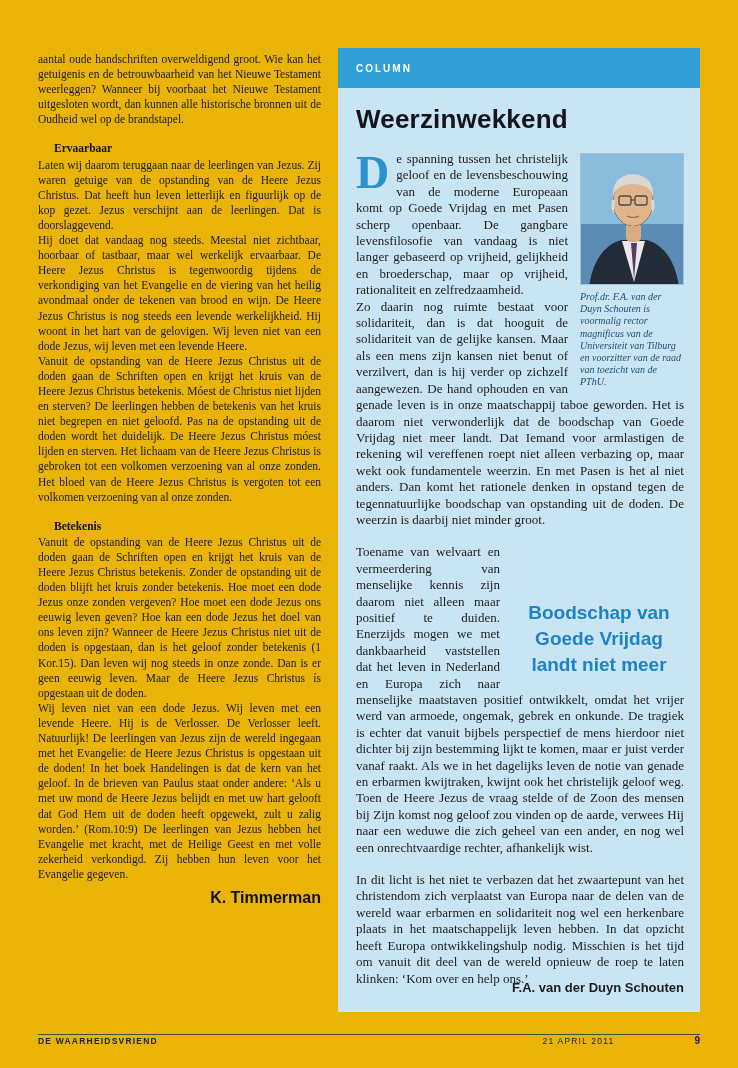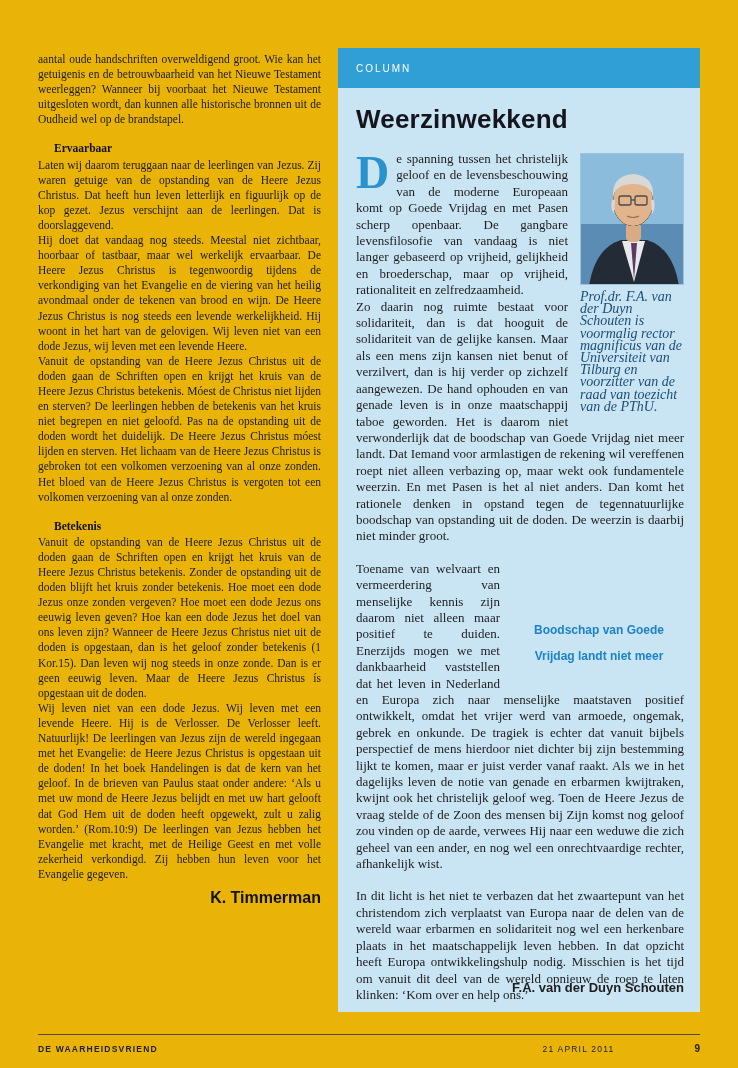--- a/index.html
+++ b/index.html
@@ -29,66 +29,66 @@
   .column-box {
     position:absolute; left:338px; top:48px; width:362px; height:964px;
     background:#c9e4f3;
   }
   .column-kicker {
     background:#2f9fd6; height:40px; display:flex; align-items:center;
     padding:0 18px;
   }
   .column-kicker span {
     color:#ffffff; font-family:"Liberation Sans", sans-serif;
-    font-size:10px; font-weight:normal; letter-spacing:2px;
+    font-size:10px; font-weight:bold; letter-spacing:2px;
   }
   .col-body {
     position:relative; height:924px; padding:16px 16px 8px 18px;
   }
   .col-title {
     font-family:"Liberation Sans", sans-serif; font-size:26px; font-weight:bold;
     color:#15151d; margin:0 0 16px 0; letter-spacing:0.2px;
   }
   .col-body p {
     font-size:13px; line-height:16.4px; color:#1d1d1d; text-align:justify; margin:0;
   }
   .p-gap { margin-top:16px !important; }
 
   .photo-fig { float:right; width:104px; margin:2px 0 6px 12px; }
   .photo {
     width:104px; height:132px; border:1px solid #9fc3da; overflow:hidden;
     background:#7fb2d4;
   }
   .photo svg { display:block; }
   .photo-caption {
-    font-size:14px; line-height:12.2px; font-style:italic; color:#1c4e74;
+    font-size:10px; line-height:12.2px; font-style:italic; color:#1c4e74;
     margin-top:6px; text-align:left;
   }
 
   .dropcap {
     float:left; font-weight:bold; color:#2a93cc;
     font-size:46px; line-height:38px; padding:3px 7px 0 0;
   }
 
   .pullquote {
     float:right; width:170px; margin:72px 0 10px 14px;
-    font-family:"Liberation Sans", sans-serif; font-size:12px; line-height:26px;
+    font-family:"Liberation Sans", sans-serif; font-size:19px; line-height:26px;
     font-weight:bold; color:#1d83c5; text-align:center;
   }
 
   .col-sig {
     position:absolute; bottom:16px; right:16px;
     font-family:"Liberation Sans", sans-serif; font-weight:bold;
     font-size:11.5px; color:#111;
   }
 
   
   .footer {
     position:absolute; left:38px; top:1034px; width:662px;
-    border-top:1px solid #4a4a4a; padding-top:8px;
+    border-top:1px solid #4a4a4a; 
     font-family:"Liberation Sans", sans-serif; font-size:8.5px;
     letter-spacing:1.2px; color:#222;
     display:flex; align-items:baseline;
   }
   .footer .pub { font-weight:bold; }
   .footer .date { margin-left:auto; margin-right:80px; }
   .footer .pagenum { font-weight:bold; font-size:10px; letter-spacing:0; }
 </style>
 </head>
 <body>

